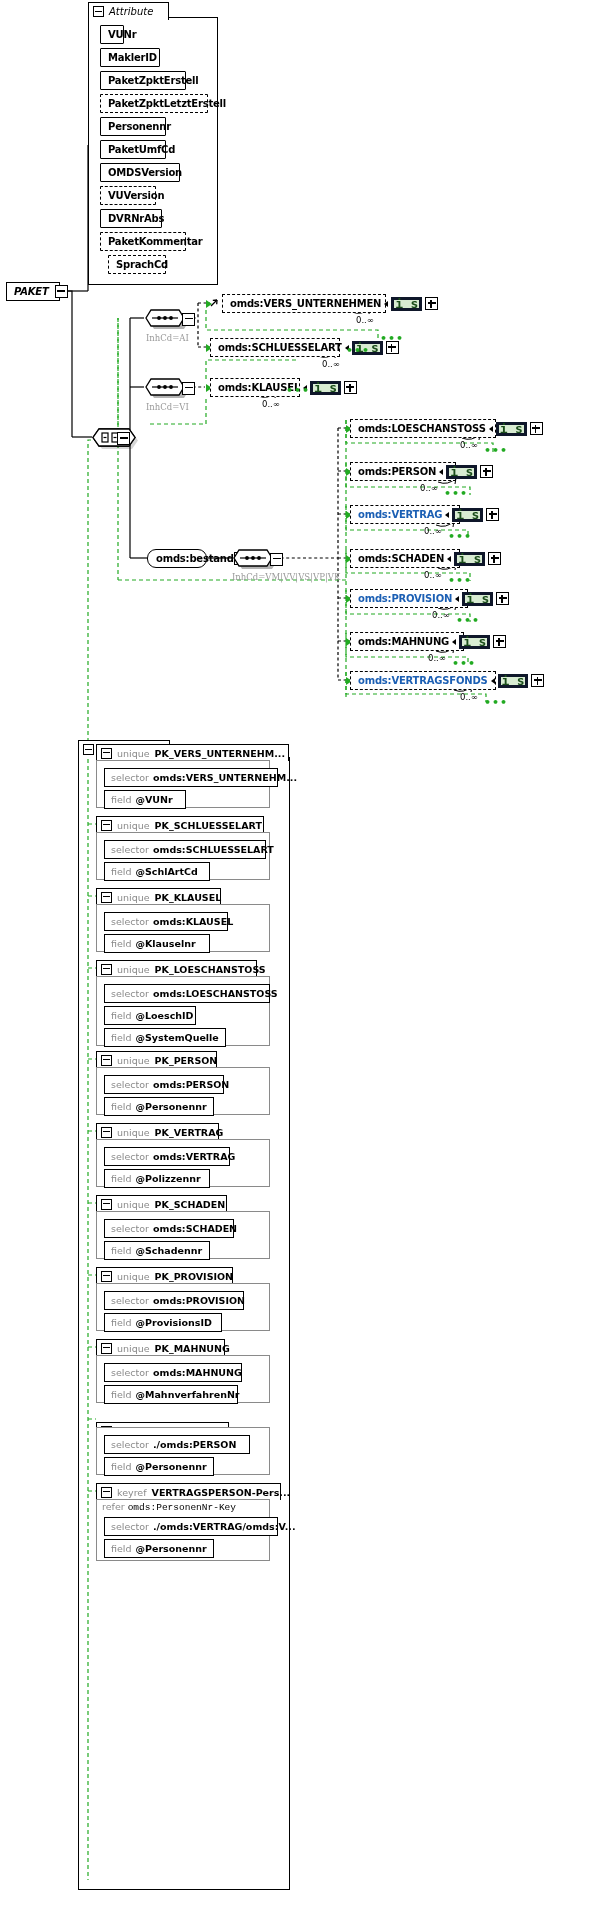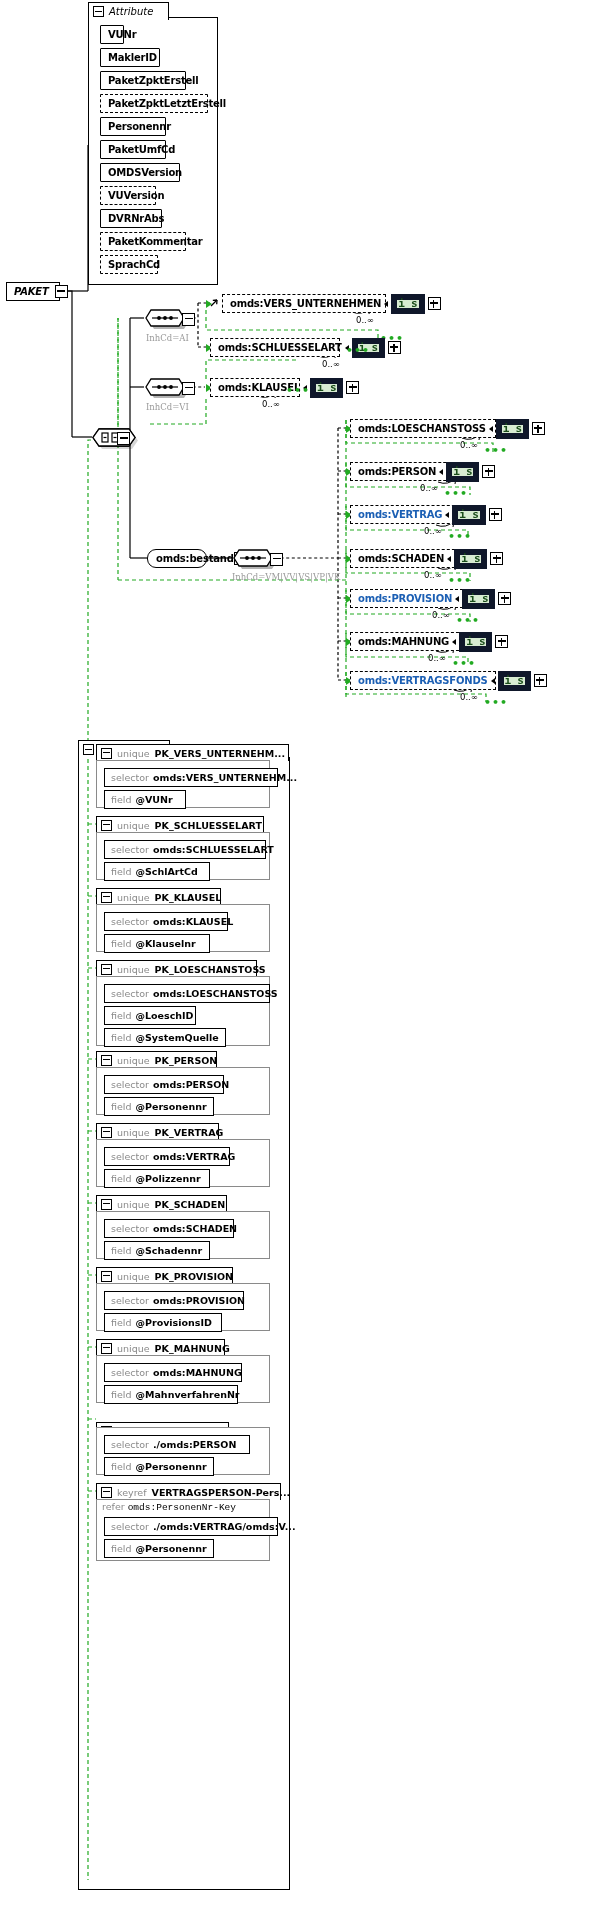--- a/index.html
+++ b/index.html
@@ -30,22 +30,22 @@
         height:1.4px;background:#000;}
 
   
   .root{height:19px;padding:0 4px 0 7px;gap:6px;}
 
   
   .elref{height:19px;padding:0 3px 0 7px;gap:3px;background:#fff;}
   .elref .nm{color:#000;}
   .elref .nm.blue{color:#1b5fb4;}
   .tybadge{display:inline-flex;align-items:center;gap:1px;
-        border:6px solid #0f172a;background:#d8ecd2;color:#1a4d1a;
-        font-size:11px;font-weight:bold;line-height:8px;padding:0 1px;
+        border:3px solid #0f172a;background:#d8ecd2;color:#1a4d1a;
+        font-size:13px;font-weight:bold;line-height:8px;padding:0 1px;
         font-family:"DejaVu Sans Mono","Liberation Mono",monospace;}
   .arrowleft{width:0;height:0;border-top:3.5px solid transparent;
         border-bottom:3.5px solid transparent;border-right:4px solid #000;}
   .plus{width:11px;height:11px;border:1.3px solid #000;background:#fff;
         position:relative;flex:none;}
   .plus::before{content:"";position:absolute;left:1.5px;right:1.5px;top:4.3px;
         height:1.4px;background:#000;}
   .plus::after{content:"";position:absolute;top:1.5px;bottom:1.5px;left:4.3px;
         width:1.4px;background:#000;}
   .minibox{width:11px;height:11px;border:1.3px solid #000;background:#fff;
@@ -256,21 +256,21 @@
       <span>VUVersion</span>
     </div>
     <div class="node attr solid" style="left: 100px; top: 209px; width: 62px;">
       <span class="shadow"></span>
       <span>DVRNrAbs</span>
     </div>
     <div class="node attr dashed" style="left: 100px; top: 232px; width: 86px;">
       <span class="shadow"></span>
       <span>PaketKommentar</span>
     </div>
-    <div class="node attr dashed" style="left: 100px; top: 255px; width: 58px;">
+    <div class="node attr dashed" style="left: 108px; top: 255px; width: 58px;">
       <span class="shadow"></span>
       <span>SprachCd</span>
     </div>
   </div>
 
 <div class="node solid root" style="left:6px;top:282px;width:54px;font-style:italic;">
   <span class="shadow"></span>
   <span>PAKET</span>
   <span class="minibox"></span>
 </div>

